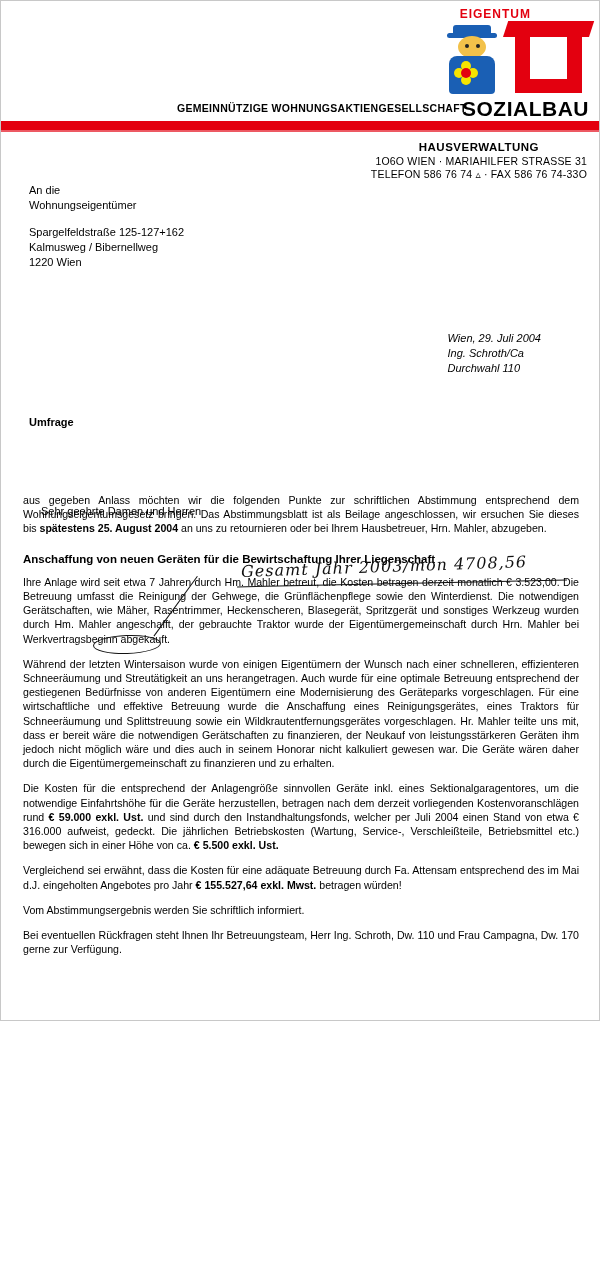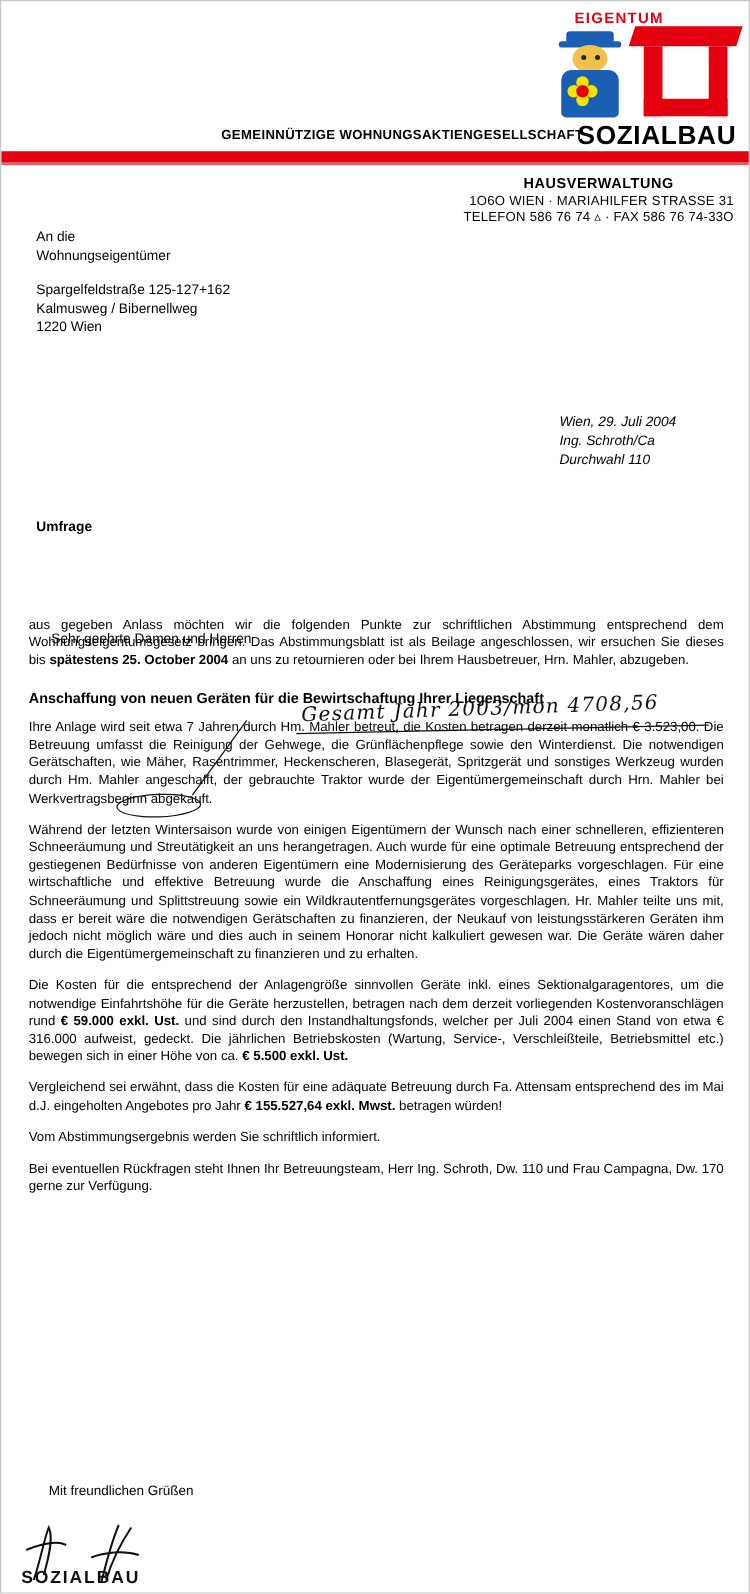--- a/index.html
+++ b/index.html
@@ -7,21 +7,21 @@
     padding: 0;
     background: #ffffff;
   }
   body {
     font-family: "Liberation Sans", sans-serif;
     color: #000000;
   }
   .page {
     position: relative;
     width: 600px;
-    height: 1275px;
+    height: 1021px;
     background: #ffffff;
     overflow: hidden;
     box-sizing: border-box;
     border: 1px solid #c8c8c8;
   }
 
   
   .letterhead {
     position: relative;
     height: 128px;
@@ -394,21 +394,21 @@
   <div class="dateline">
     <div>Wien, 29. Juli 2004</div>
     <div>Ing. Schroth/Ca</div>
     <div>Durchwahl 110</div>
   </div>
 
   <div class="subject">Umfrage</div>
   <div class="salutation">Sehr geehrte Damen und Herren</div>
 
   <div class="body-text">
-    <p><span>aus gegeben Anlass möchten wir die folgenden Punkte zur schriftlichen Abstimmung entsprechend dem Wohnungseigentumsgesetz bringen. Das Abstimmungsblatt ist als Beilage angeschlossen, wir ersuchen Sie dieses bis </span><span class="b">spätestens 25. October 2004</span><span> an uns zu retournieren oder bei Ihrem Hausbetreuer, Hrn. Mahler, abzugeben.</span></p>
+    <p><span>aus gegeben Anlass möchten wir die folgenden Punkte zur schriftlichen Abstimmung entsprechend dem Wohnungseigentumsgesetz bringen. Das Abstimmungsblatt ist als Beilage angeschlossen, wir ersuchen Sie dieses bis </span><span class="b">spätestens 25. August 2004</span><span> an uns zu retournieren oder bei Ihrem Hausbetreuer, Hrn. Mahler, abzugeben.</span></p>
 
     <h2 class="section-heading">Anschaffung von neuen Geräten für die Bewirtschaftung Ihrer Liegenschaft</h2>
 
     <p><span>Ihre Anlage wird seit etwa 7 Jahren durch Hm. Mahler betreut, die Kosten betragen derzeit monatlich € </span><span>3.523,00</span><span>. Die Betreuung umfasst die Reinigung der Gehwege, die Grünflächenpflege sowie den Winterdienst. Die notwendigen Gerätschaften, wie Mäher, Rasentrimmer, Heckenscheren, Blasegerät, Spritzgerät und sonstiges Werkzeug wurden durch Hm. Mahler angeschafft, der gebrauchte Traktor wurde der Eigentümergemeinschaft durch Hrn. Mahler bei Werkvertragsbeginn abgekauft.</span></p>
 
     <p>Während der letzten Wintersaison wurde von einigen Eigentümern der Wunsch nach einer schnelleren, effizienteren Schneeräumung und Streutätigkeit an uns herangetragen. Auch wurde für eine optimale Betreuung entsprechend der gestiegenen Bedürfnisse von anderen Eigentümern eine Modernisierung des Geräteparks vorgeschlagen. Für eine wirtschaftliche und effektive Betreuung wurde die Anschaffung eines Reinigungsgerätes, eines Traktors für Schneeräumung und Splittstreuung sowie ein Wildkrautentfernungsgerätes vorgeschlagen. Hr. Mahler teilte uns mit, dass er bereit wäre die notwendigen Gerätschaften zu finanzieren, der Neukauf von leistungsstärkeren Geräten ihm jedoch nicht möglich wäre und dies auch in seinem Honorar nicht kalkuliert gewesen war. Die Geräte wären daher durch die Eigentümergemeinschaft zu finanzieren und zu erhalten.</p>
 
     <p><span>Die Kosten für die entsprechend der Anlagengröße sinnvollen Geräte inkl. eines Sektionalgaragentores, um die notwendige Einfahrtshöhe für die Geräte herzustellen, betragen nach dem derzeit vorliegenden Kostenvoranschlägen rund </span><span class="b">€ 59.000 exkl. Ust.</span><span> und sind durch den Instandhaltungsfonds, welcher per Juli 2004 einen Stand von etwa € 316.000 aufweist, gedeckt. Die jährlichen Betriebskosten (Wartung, Service-, Verschleißteile, Betriebsmittel etc.) bewegen sich in einer Höhe von ca. </span><span class="b">€ 5.500 exkl. Ust.</span></p>
 
     <p><span>Vergleichend sei erwähnt, dass die Kosten für eine adäquate Betreuung durch Fa. Attensam entsprechend des im Mai d.J. eingeholten Angebotes pro Jahr </span><span class="b">€ 155.527,64 exkl. Mwst.</span><span> betragen würden!</span></p>

